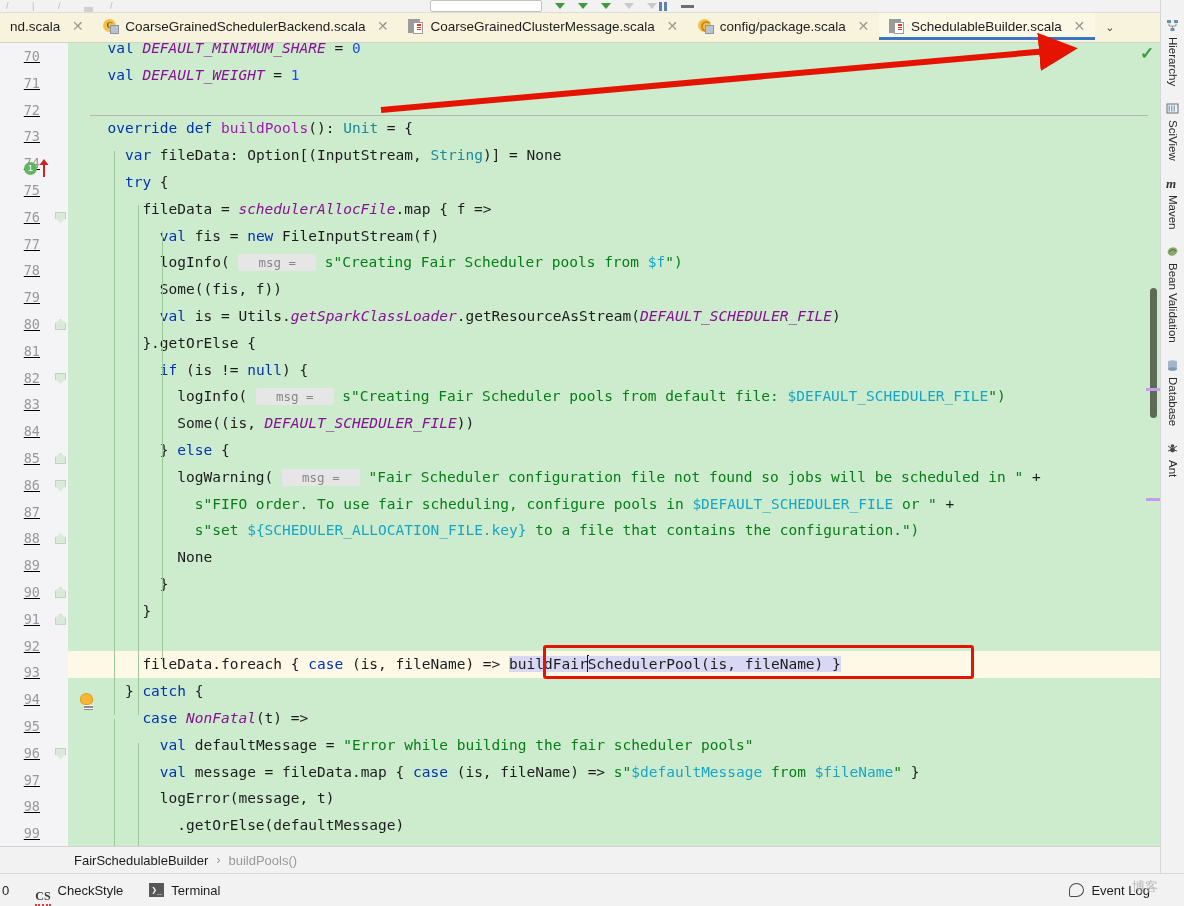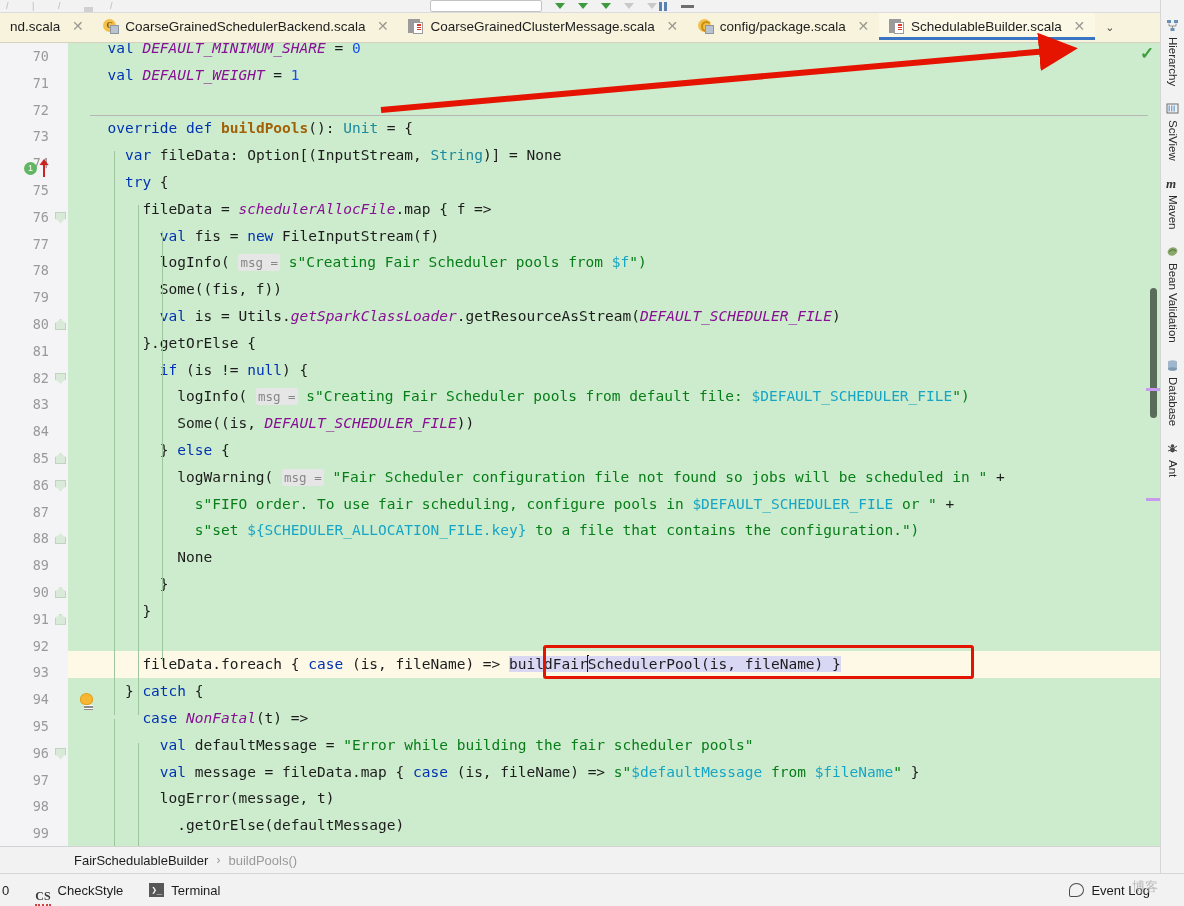--- a/index.html
+++ b/index.html
@@ -83,21 +83,21 @@
 
   
   .editor-wrap {
     position: absolute; left: 0; top: 43px; width: 1160px; height: 803px;
     background: #ffffff; display: flex;
   }
   .gutter {
     width: 68px; background: #f4f4f6; position: relative; flex: 0 0 auto;
     border-right: 0;
   }
-  .linenums { position: absolute; left: 9px; top: 0; width: 46px; }
+  .linenums { position: absolute; left: 0; top: 0; width: 46px; text-decoration: underline; }
   .lnum {
     height: 26.8px; line-height: 26.8px; text-align: right;
     padding-right: 6px; font-family: "DejaVu Sans Mono", monospace;
     font-size: 13.5px; color: #999999;
     margin-left: -9px; width: 55px;
   }
   .fold-col {
     position: absolute; left: 54px; top: 0; width: 14px; height: 100%;
   }
   .fold {
@@ -119,29 +119,29 @@
     font-family: "DejaVu Sans Mono", monospace; font-size: 14.5px;
     color: #1c1c1c; position: relative; padding-left: 22px;
   }
   .codeline.hl { background: #fdf9e6; }
   .sep-line { position: absolute; left: 22px; right: 12px; top: 0;
     height: 1px; background: #b6b6b6; }
   .indent-guide { position: absolute; width: 1px; background: #9dc69d; }
 
   
   .kw   { color: #0033b3; }
-  .fn   { color: #a16207; font-weight: bold; }
+  .fn   { color: #a21caf; }
   .type { color: #1a8a9e; }
   .str  { color: #067d17; }
   .num  { color: #1750eb; }
   .italicv { color: #871094; font-style: italic; }
   .const { color: #871094; font-style: italic; }
   .dollar { color: #17a5c6; }
   .hint { color: #878787; background: #e6e6e6; font-size: 12.5px;
-          border-radius: 2px; padding: 1px 2px; }
+          border-radius: 2px; padding: 1px 20px; }
   .sel  { background: #d8d8f5; }
 
   
   .caret { display: inline-block; width: 0; border-left: 2px solid #1c1c1c;
            height: 17px; vertical-align: -3px; margin: 0 -1px; }
 
   
   .bulb { position: absolute; left: 78px; width: 16px; height: 18px; }
   .bulb .glass { width: 13px; height: 12px; background: #f7b733; border-radius: 50% 50% 42% 42%;
      border: 1px solid #e0a01e; }

